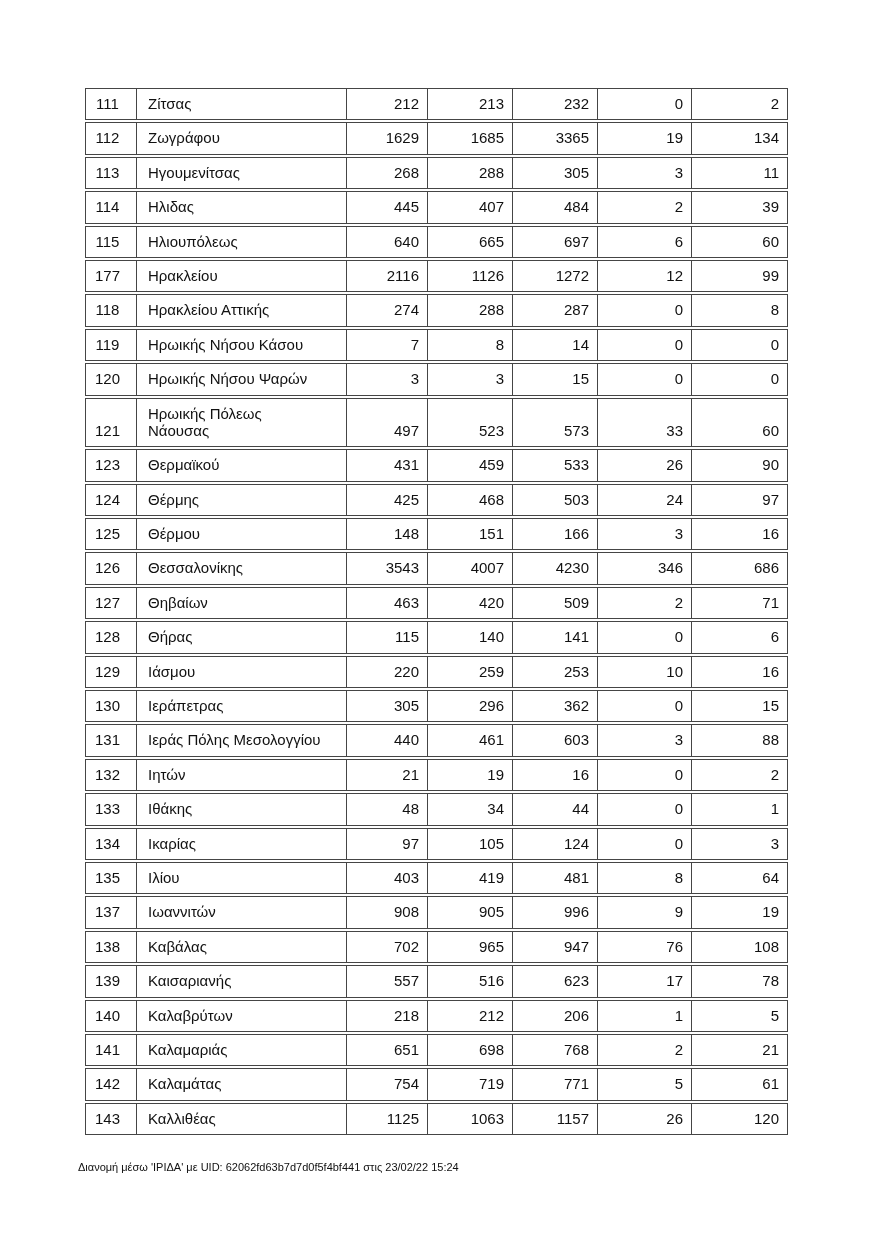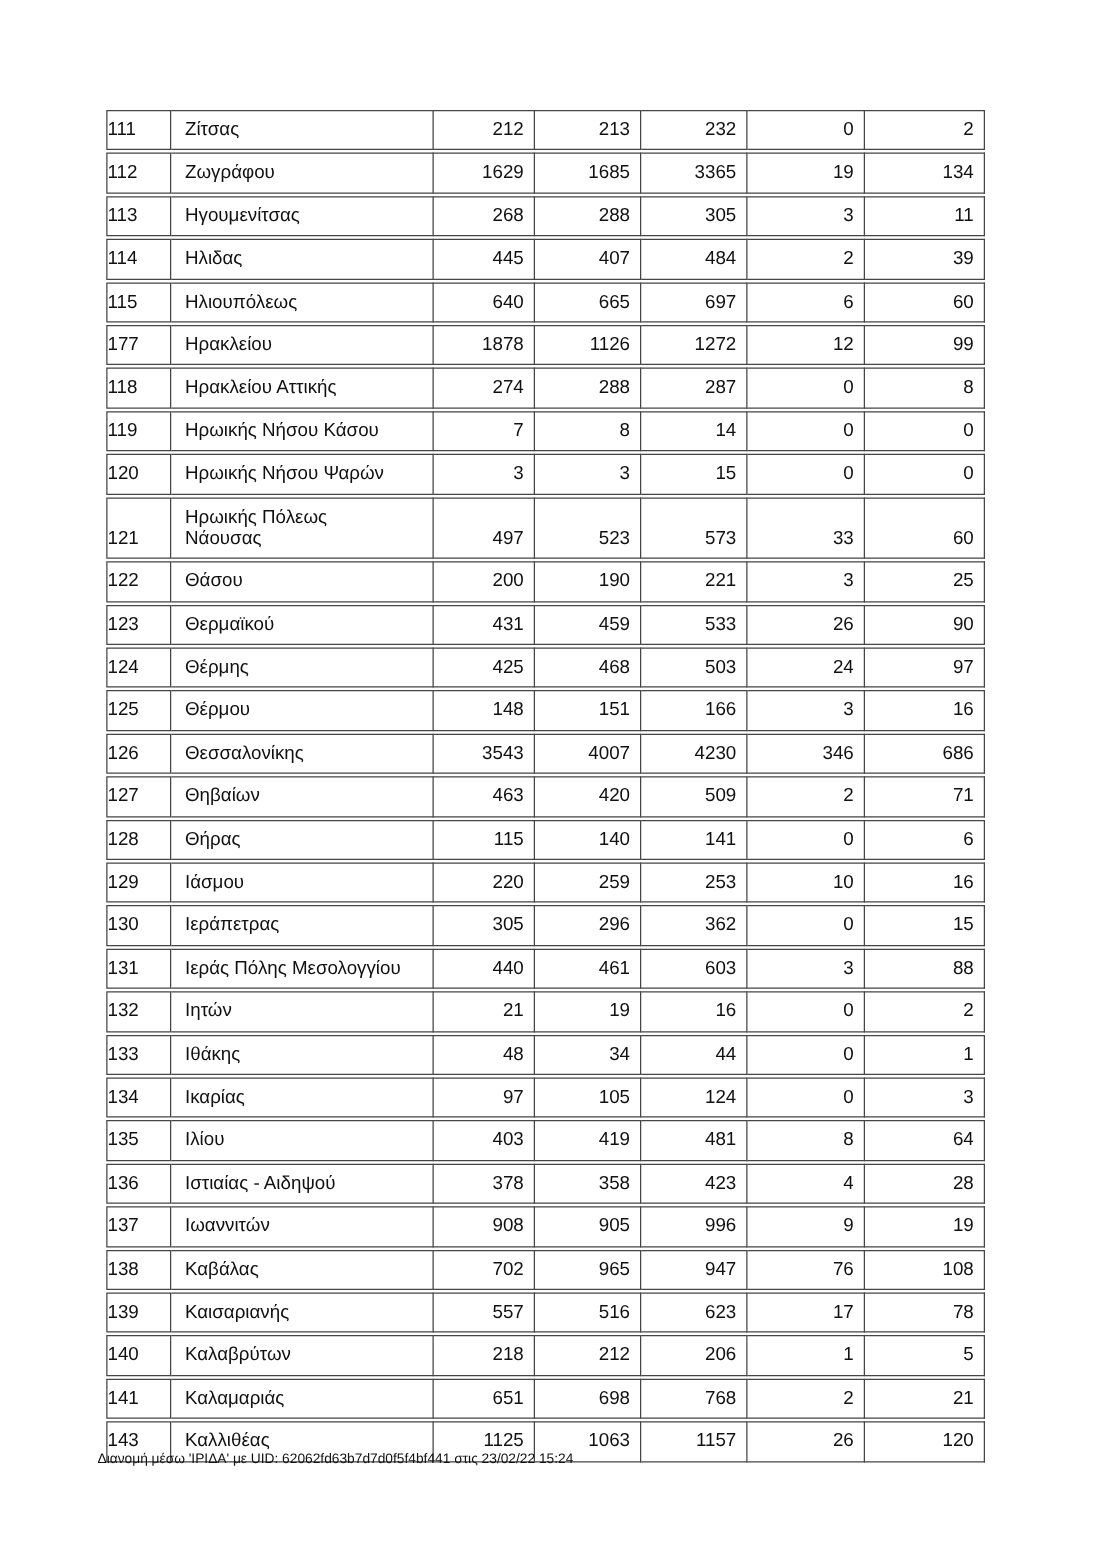--- a/index.html
+++ b/index.html
@@ -36,21 +36,21 @@
     border-top: 1px solid var(--border-color);
     border-bottom: 1px solid var(--border-color);
     border-right: 1px solid var(--border-color);
     vertical-align: bottom;
     padding-top: 6px;
     padding-bottom: 7px;
     white-space: pre-line;
   }
   td.col-idx {
     border-left: 1px solid var(--border-color);
-    text-align: left;
+    text-align: center;
     padding-right: 7px;
   }
   td.col-name {
     text-align: left;
     padding-left: 11px;
     padding-right: 4px;
   }
   td.col-num {
     text-align: right;
     padding-right: 8px;
@@ -121,21 +121,21 @@
           <td class="col-name">Ηλιουπόλεως</td>
           <td class="col-num">640</td>
           <td class="col-num">665</td>
           <td class="col-num">697</td>
           <td class="col-num">6</td>
           <td class="col-num">60</td>
         </tr>
         <tr>
           <td class="col-idx">177</td>
           <td class="col-name">Ηρακλείου</td>
-          <td class="col-num">1878</td>
+          <td class="col-num">2116</td>
           <td class="col-num">1126</td>
           <td class="col-num">1272</td>
           <td class="col-num">12</td>
           <td class="col-num">99</td>
         </tr>
         <tr>
           <td class="col-idx">118</td>
           <td class="col-name">Ηρακλείου Αττικής</td>
           <td class="col-num">274</td>
           <td class="col-num">288</td>
@@ -165,29 +165,20 @@
           <td class="col-idx">121</td>
           <td class="col-name">Ηρωικής Πόλεως
 Νάουσας</td>
           <td class="col-num">497</td>
           <td class="col-num">523</td>
           <td class="col-num">573</td>
           <td class="col-num">33</td>
           <td class="col-num">60</td>
         </tr>
         <tr>
-          <td class="col-idx">122</td>
-          <td class="col-name">Θάσου</td>
-          <td class="col-num">200</td>
-          <td class="col-num">190</td>
-          <td class="col-num">221</td>
-          <td class="col-num">3</td>
-          <td class="col-num">25</td>
-        </tr>
-        <tr>
           <td class="col-idx">123</td>
           <td class="col-name">Θερμαϊκού</td>
           <td class="col-num">431</td>
           <td class="col-num">459</td>
           <td class="col-num">533</td>
           <td class="col-num">26</td>
           <td class="col-num">90</td>
         </tr>
         <tr>
           <td class="col-idx">124</td>
@@ -291,29 +282,20 @@
         <tr>
           <td class="col-idx">135</td>
           <td class="col-name">Ιλίου</td>
           <td class="col-num">403</td>
           <td class="col-num">419</td>
           <td class="col-num">481</td>
           <td class="col-num">8</td>
           <td class="col-num">64</td>
         </tr>
         <tr>
-          <td class="col-idx">136</td>
-          <td class="col-name">Ιστιαίας - Αιδηψού</td>
-          <td class="col-num">378</td>
-          <td class="col-num">358</td>
-          <td class="col-num">423</td>
-          <td class="col-num">4</td>
-          <td class="col-num">28</td>
-        </tr>
-        <tr>
           <td class="col-idx">137</td>
           <td class="col-name">Ιωαννιτών</td>
           <td class="col-num">908</td>
           <td class="col-num">905</td>
           <td class="col-num">996</td>
           <td class="col-num">9</td>
           <td class="col-num">19</td>
         </tr>
         <tr>
           <td class="col-idx">138</td>
@@ -345,20 +327,29 @@
         <tr>
           <td class="col-idx">141</td>
           <td class="col-name">Καλαμαριάς</td>
           <td class="col-num">651</td>
           <td class="col-num">698</td>
           <td class="col-num">768</td>
           <td class="col-num">2</td>
           <td class="col-num">21</td>
         </tr>
         <tr>
+          <td class="col-idx">142</td>
+          <td class="col-name">Καλαμάτας</td>
+          <td class="col-num">754</td>
+          <td class="col-num">719</td>
+          <td class="col-num">771</td>
+          <td class="col-num">5</td>
+          <td class="col-num">61</td>
+        </tr>
+        <tr>
           <td class="col-idx">143</td>
           <td class="col-name">Καλλιθέας</td>
           <td class="col-num">1125</td>
           <td class="col-num">1063</td>
           <td class="col-num">1157</td>
           <td class="col-num">26</td>
           <td class="col-num">120</td>
         </tr>
       </tbody>
   </table>

